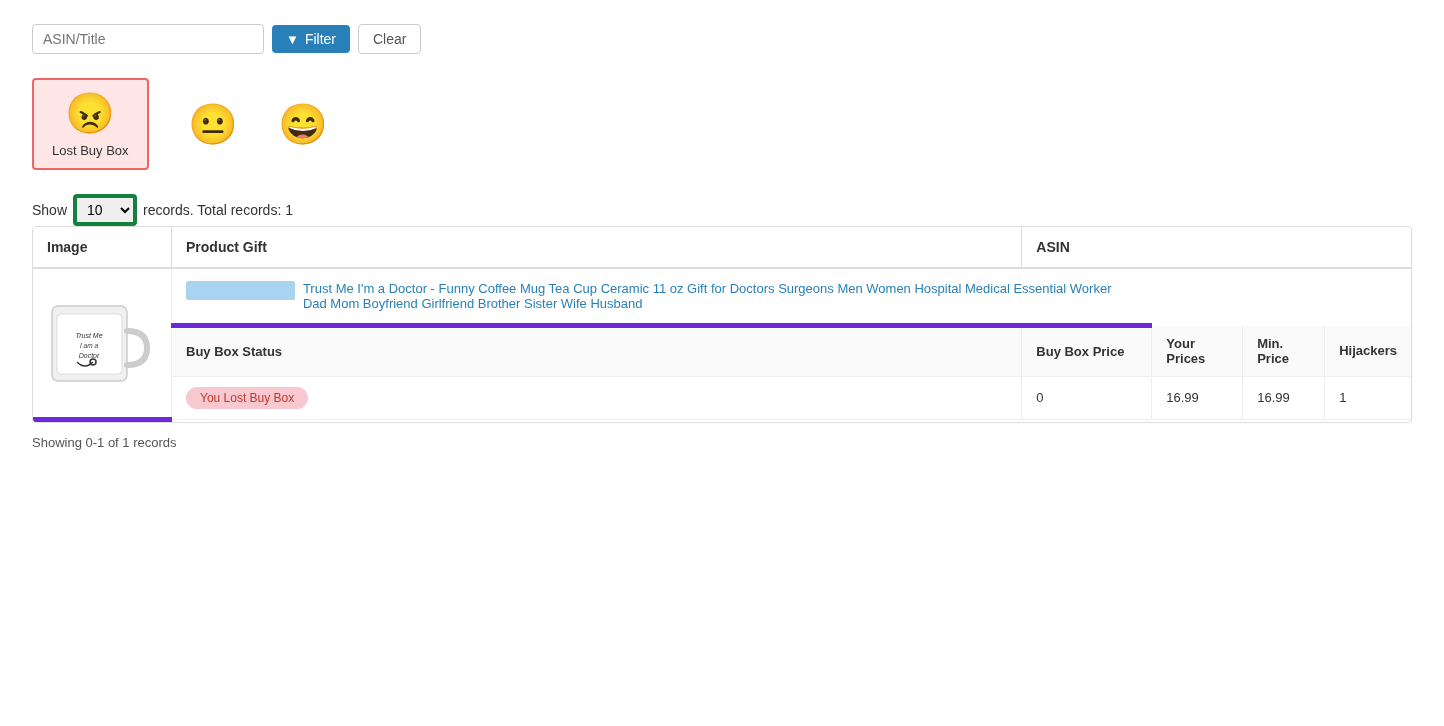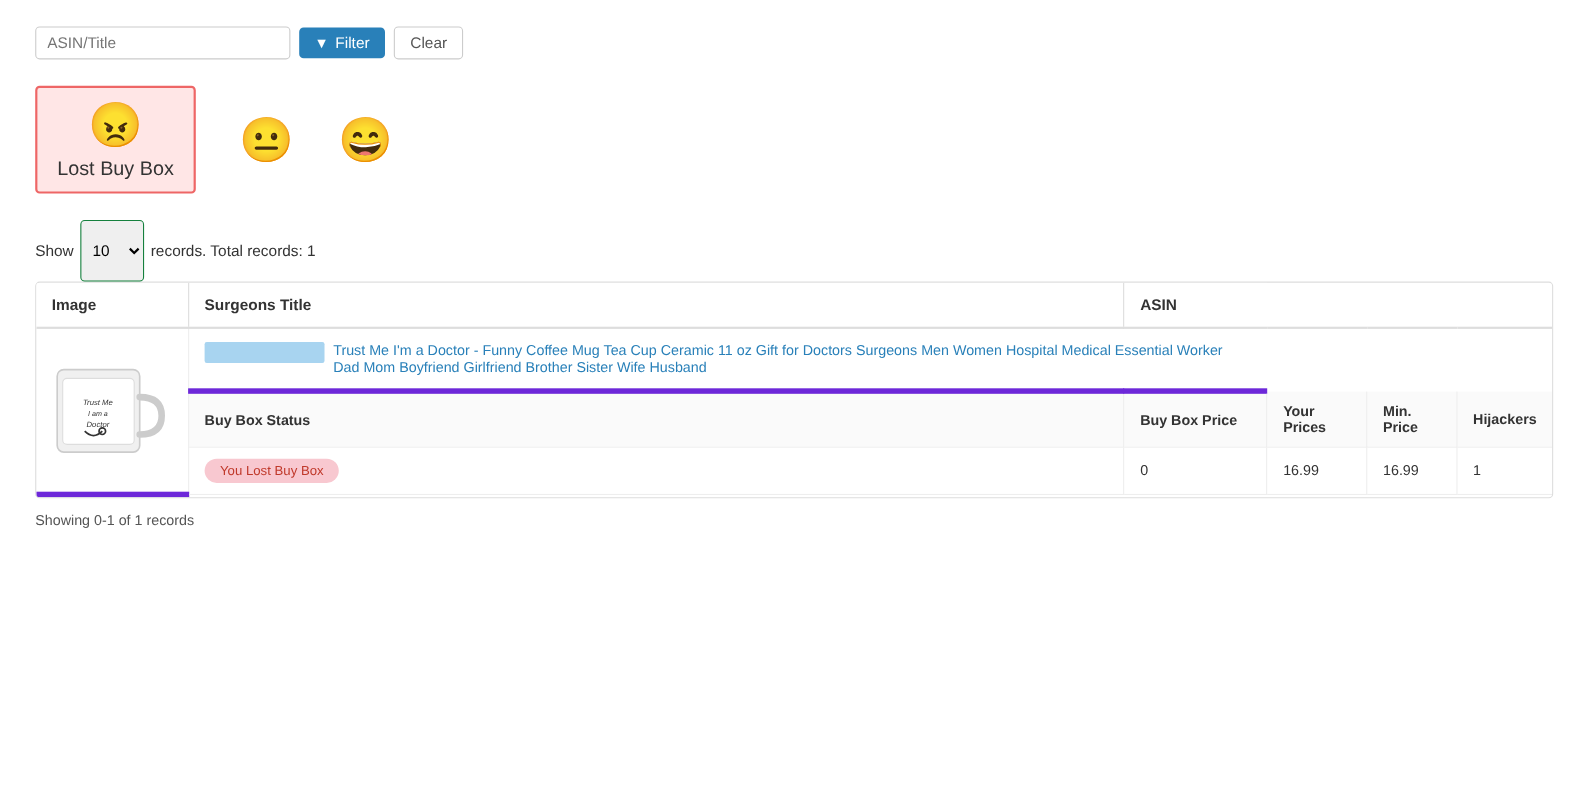--- a/index.html
+++ b/index.html
@@ -8,24 +8,24 @@
     .page-title { color: #2980b9; font-size: 22px; font-weight: 600; margin-bottom: 24px; }
     .filter-row { display: flex; align-items: center; gap: 8px; margin-bottom: 24px; }
     .filter-input { border: 1px solid #ccc; border-radius: 4px; padding: 6px 10px; width: 232px; font-size: 14px; color: #999; }
     .btn-filter { background: #2980b9; color: #fff; border: none; border-radius: 4px; padding: 6px 14px; font-size: 14px; cursor: pointer; display: flex; align-items: center; gap: 6px; }
     .btn-filter .funnel { font-size: 13px; }
     .btn-clear { background: #fff; color: #555; border: 1px solid #ccc; border-radius: 4px; padding: 6px 14px; font-size: 14px; cursor: pointer; }
     .emoji-row { display: flex; align-items: center; gap: 40px; margin-bottom: 24px; margin-top: 8px; }
     .emoji-card { border: 2px solid #e88; background: #fff0f0; border-radius: 4px; padding: 10px 18px; display: flex; flex-direction: column; align-items: center; gap: 6px; }
     .emoji-card.selected { border-color: #e66; background: #ffe6e6; }
     .emoji-face { font-size: 40px; }
-    .emoji-label { font-size: 18px; color: #333; text-align: center; }
+    .emoji-label { font-size: 13px; color: #333; text-align: center; }
     .emoji-plain { font-size: 40px; }
     .show-row { display: flex; align-items: center; gap: 6px; font-size: 14px; color: #333; }
-    .show-select { border: 1px solid #15803d; border-radius: 4px; padding: 18px 6px; font-size: 14px; }
+    .show-select { border: 4px solid #15803d; border-radius: 4px; padding: 3px 6px; font-size: 14px; }
     .table-wrapper { border: 1px solid #ddd; border-radius: 4px; overflow: hidden; }
     table { width: 100%; border-collapse: collapse; }
     thead tr { background: #fff; border-bottom: 2px solid #ddd; }
     th { text-align: left; padding: 12px 14px; font-size: 14px; font-weight: 600; color: #333; border-right: 1px solid #ddd; }
     th:last-child { border-right: none; }
     td { padding: 10px 14px; font-size: 13px; vertical-align: middle; border-right: 1px solid #eee; }
     td:last-child { border-right: none; }
     tr.product-row td { border-bottom: 5px solid #6d28d9; }
     tr.detail-row td { background: #fff; border-bottom: 1px solid #eee; }
     .product-link { color: #2980b9; text-decoration: none; font-size: 13px; }
@@ -77,21 +77,21 @@
       <option>100</option>
     </select>
     <span>records. Total records: 1</span>
   </div>
 
   <div class="table-wrapper">
     <table>
       <thead>
         <tr>
           <th>Image</th>
-          <th>Surgeons Title</th>
+          <th>Product Gift</th>
           <th style="width:130px;">ASIN</th>
         </tr>
       </thead>
       <tbody>
 
         <tr class="product-row">
           <td class="image-td" rowspan="3">
             
             <svg class="mug-img" viewBox="0 0 110 110" xmlns="http://www.w3.org/2000/svg">
               <rect x="5" y="20" width="75" height="75" rx="6" ry="6" fill="#f0f0f0" stroke="#ccc" stroke-width="1.5"></rect>

